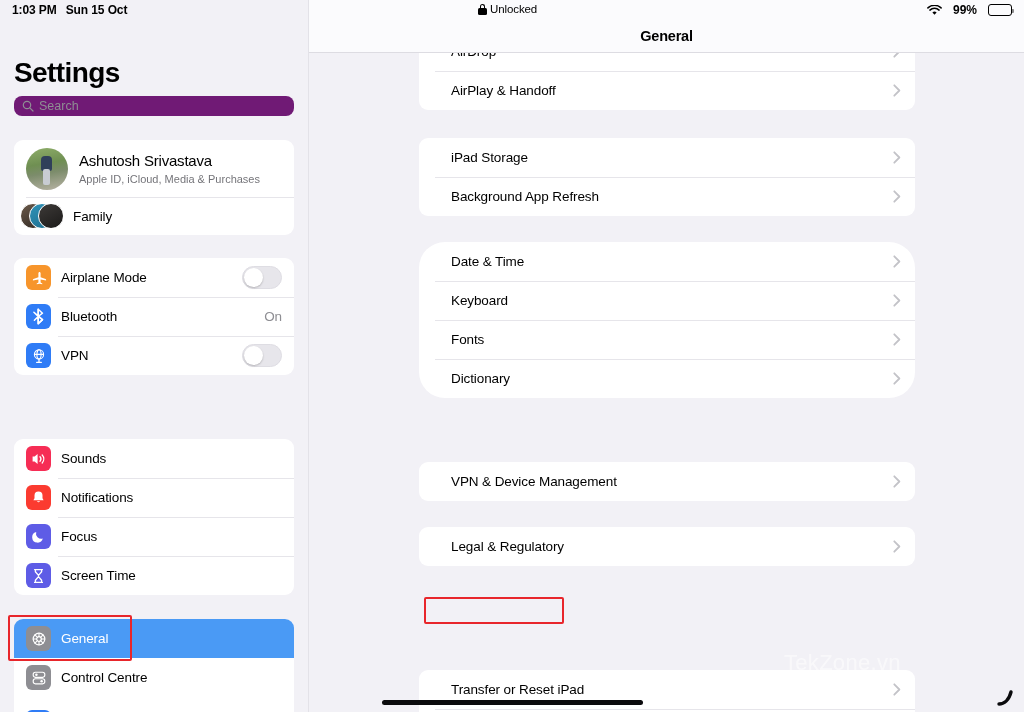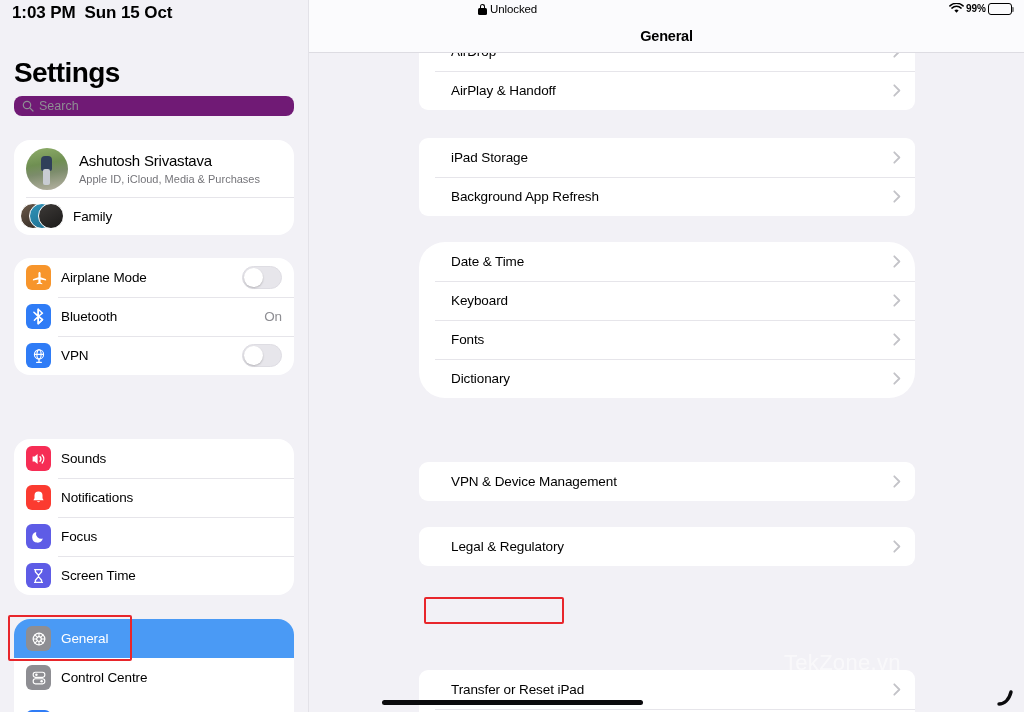--- a/index.html
+++ b/index.html
@@ -13,31 +13,31 @@
   .screen { position: relative; width: 1024px; height: 712px; background: #f2f1f6; }
 
   
   .statusbar {
     position: absolute; top: 0; left: 0; width: 1024px; height: 22px;
     z-index: 40; pointer-events: none;
   }
   .sb-left {
     position: absolute; left: 12px; top: 3px;
     display: flex; align-items: flex-start; gap: 9px;
-    font-size: 17px; font-weight: bold; color: #000; letter-spacing: -0.1px;
+    font-size: 12px; font-weight: bold; color: #000; letter-spacing: -0.1px;
   }
   .sb-center {
     position: absolute; left: 478px; top: 3px;
     display: flex; align-items: center; gap: 3px;
     font-size: 11.5px; color: #000; letter-spacing: -0.1px;
   }
   .sb-right {
     position: absolute; right: 12px; top: 3px;
-    display: flex; align-items: center; gap: 2px;
-    font-size: 10px; font-weight: bold; color: #000;
+    display: flex; align-items: center; gap: 11px;
+    font-size: 12px; font-weight: bold; color: #000;
   }
   .lock-ico { display: inline-block; width: 9px; height: 11px; position: relative; }
   .lock-ico .body { position: absolute; bottom: 0; left: 0; width: 9px; height: 7px; background: #000; border-radius: 1.5px; }
   .lock-ico .shackle { position: absolute; top: 0; left: 2px; width: 5px; height: 5px; border: 1.4px solid #000; border-bottom: none; border-radius: 3px 3px 0 0; }
   .batt { width: 24px; height: 11.5px; border: 1.2px solid #000; border-radius: 3px; position: relative; padding: 1px; }
   .batt .fill { height: 100%; background: #000; border-radius: 1.5px; }
   .batt::after { content: ""; position: absolute; right: -3px; top: 3.4px; width: 1.8px; height: 4.5px; background: #000; border-radius: 0 1px 1px 0; opacity: .45; }
 
   
   .sidebar {
@@ -51,21 +51,21 @@
   .search-field {
     position: absolute; left: 14px; top: 96px; width: 280px; height: 20px;
     background: #701a75; border-radius: 8px;
     display: flex; align-items: center; gap: 5px; padding: 0 8px;
   }
   .search-field .txt { font-size: 12.5px; color: #8e8e93; }
   .svg-ico { display: block; }
 
   .card {
     position: absolute; left: 14px; width: 280px;
-    background: #fff; border-radius: 16px; overflow: hidden;
+    background: #fff; border-radius: 9px; overflow: hidden;
   }
   .row {
     position: relative; display: flex; align-items: center;
     height: 39px; padding-left: 12px; padding-right: 12px;
   }
   .row + .row::before {
     content: ""; position: absolute; left: 44px; right: 0; top: 0;
     height: 1px; background: #e6e5ea;
   }
   .row.noindent + .row::before { left: 12px; }

